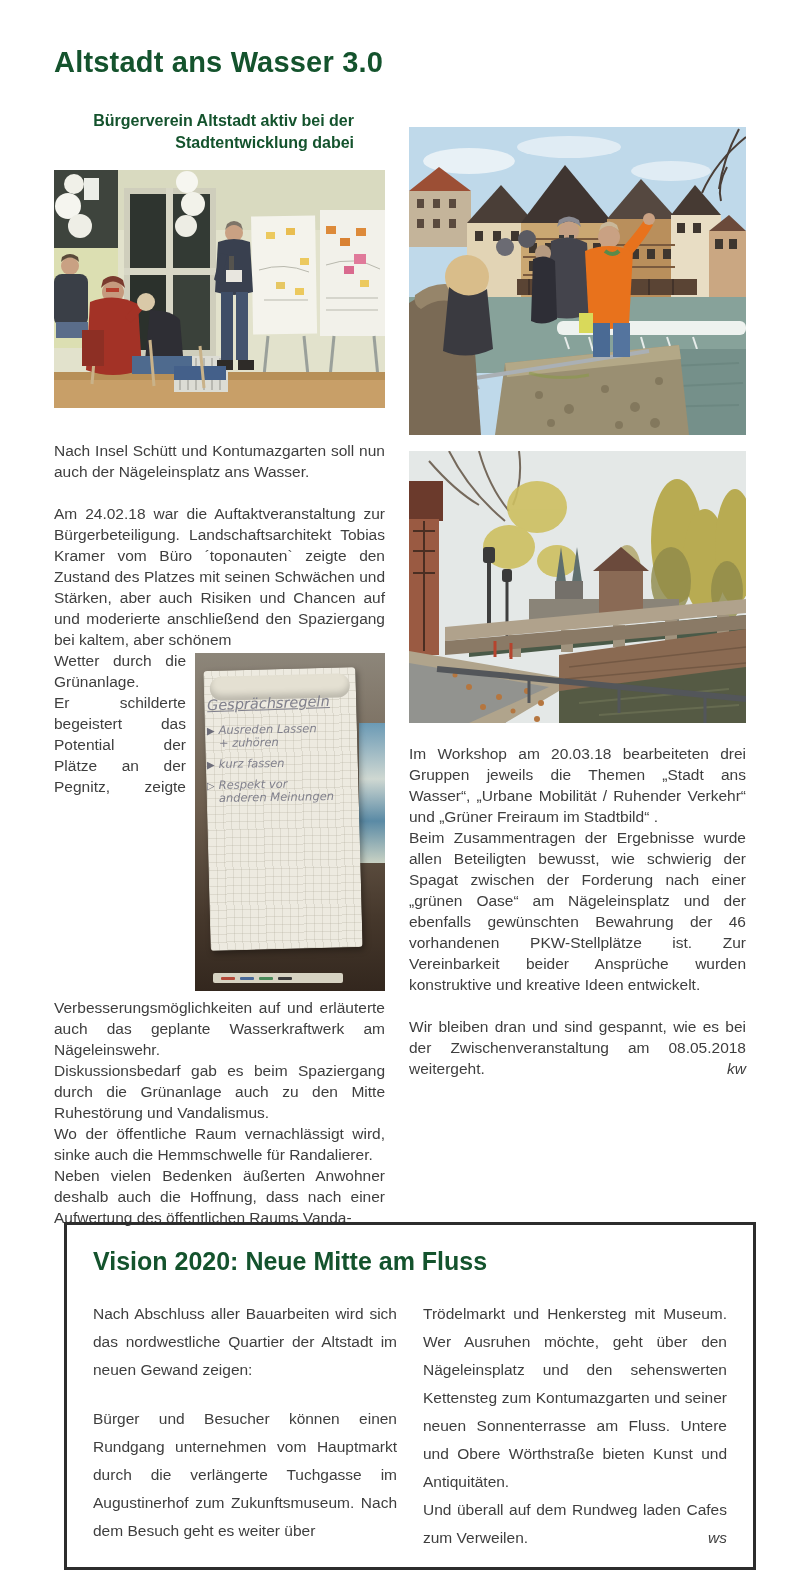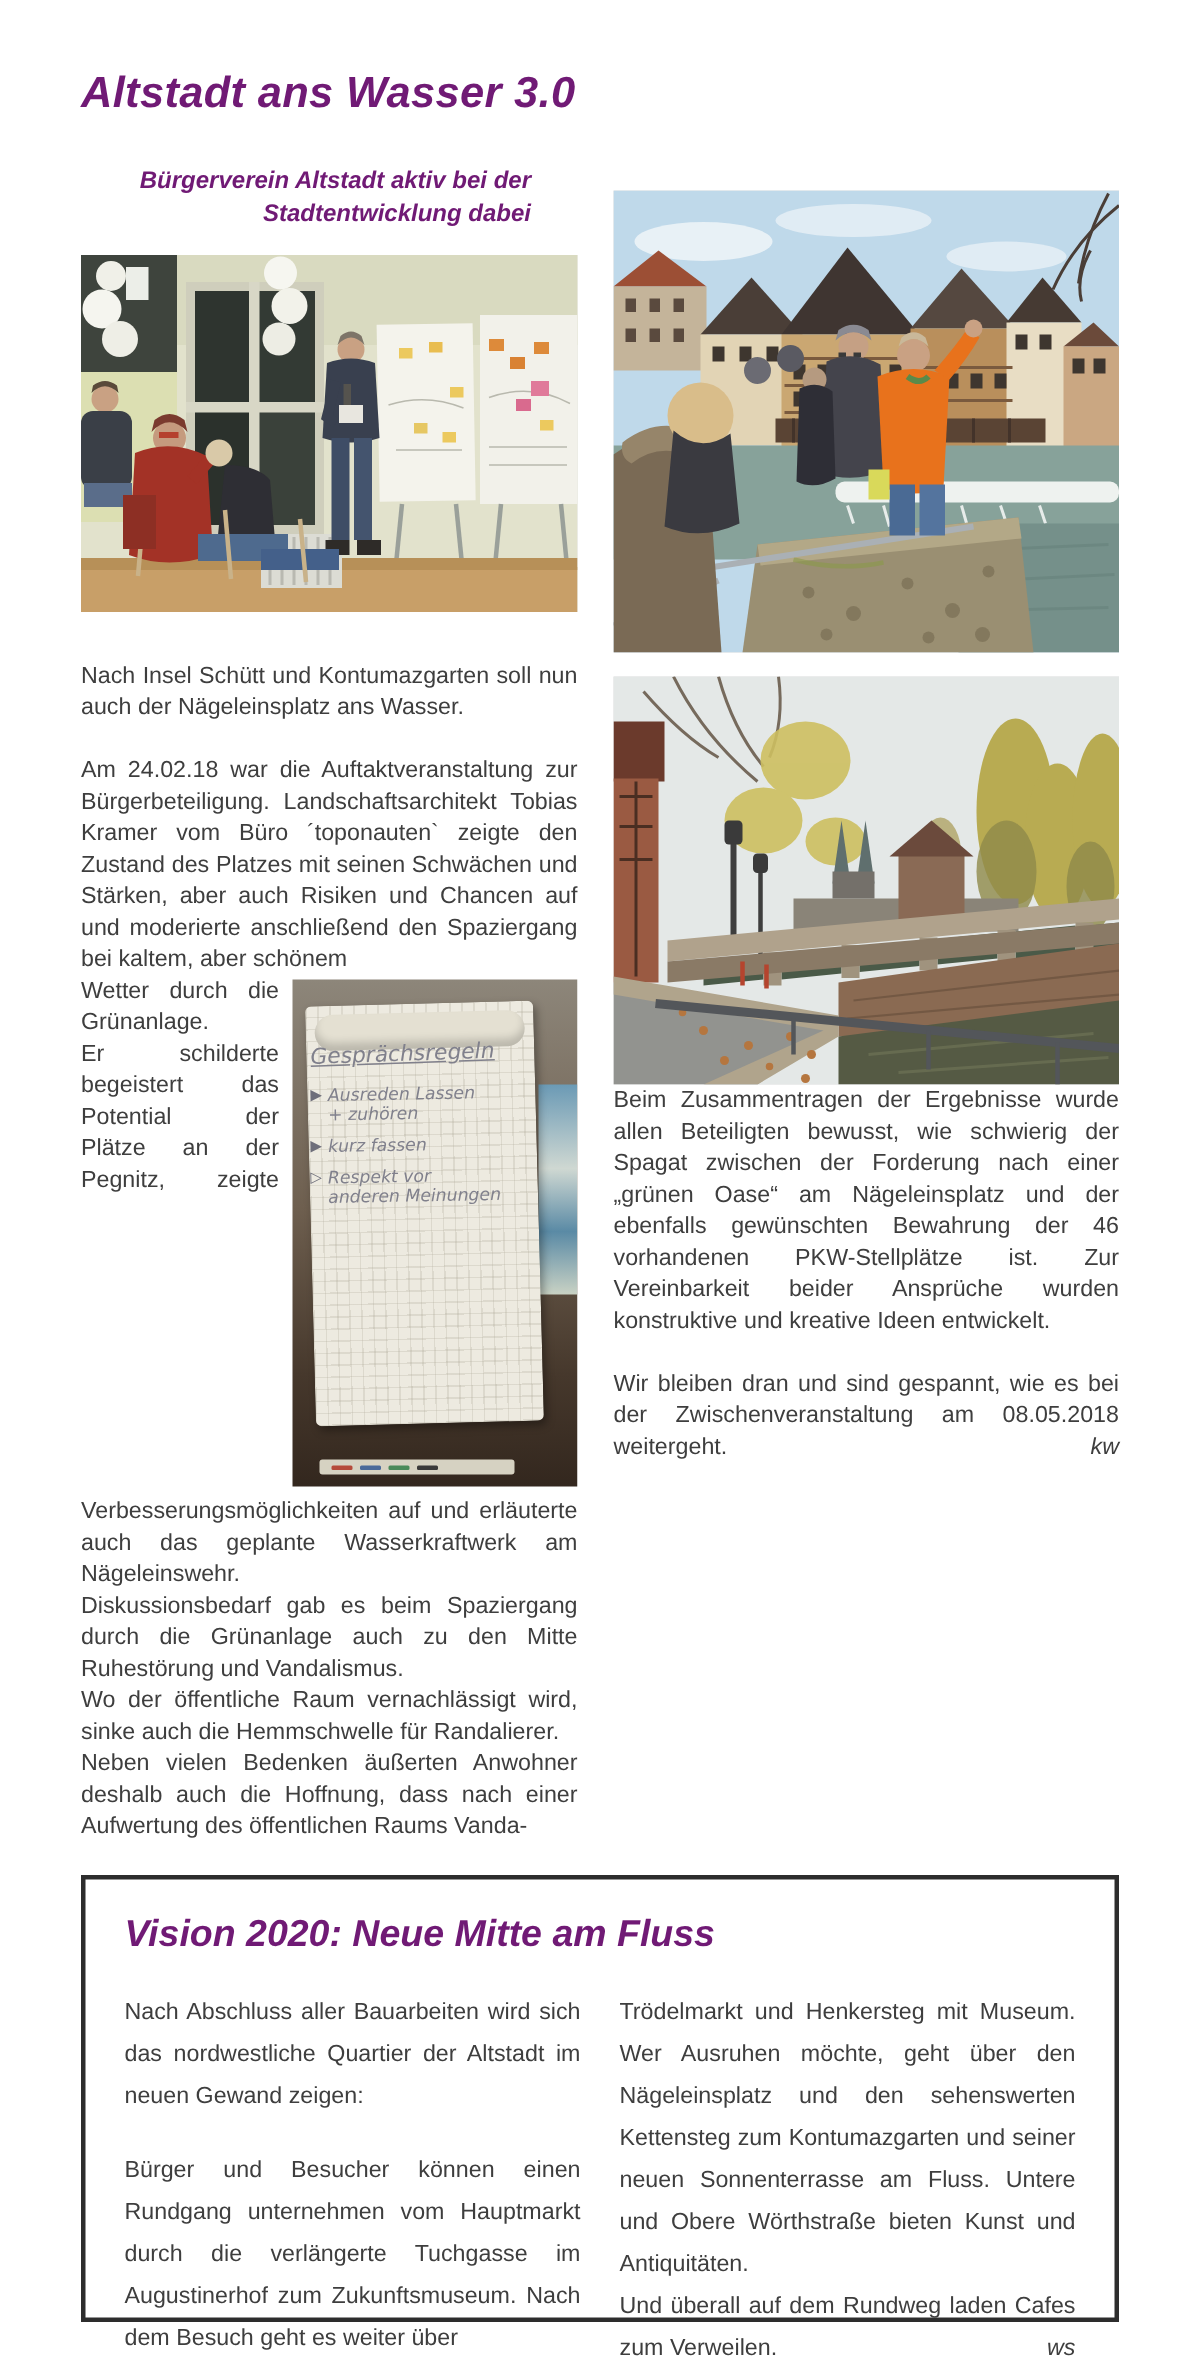--- a/index.html
+++ b/index.html
@@ -31,26 +31,26 @@
   .fc-text{position:absolute;left:12px;top:40px;width:132px;color:#80808c;
            font-family:"DejaVu Sans","Liberation Sans",sans-serif;font-style:italic;}
   .fc-title{font-size:14.5px;text-decoration:underline;transform:rotate(-2deg);margin-bottom:9px;white-space:nowrap;}
   .fc-item{font-size:11.5px;line-height:13px;margin-bottom:8px;transform:rotate(-1deg);display:flex;}
   .fc-bullet{margin-right:4px;font-style:normal;font-size:10px;color:#6e6e7a;}
   .fc-tray{position:absolute;left:18px;bottom:8px;width:130px;height:10px;background:#d6d2c2;border-radius:2px;
            display:flex;align-items:center;gap:5px;padding-left:8px;box-sizing:border-box;}
   .marker{width:14px;height:3px;border-radius:1px;}
   .sigline{position:relative;}
   .sig{position:absolute;right:0;bottom:0;font-style:italic;}
-  .vision-box{position:absolute;left:54px;top:1222px;width:692px;height:298px;box-sizing:border-box;
-              border:3px solid #2d2d2d;padding:18px 26px 0 26px;margin-top:28px;}
+  .vision-box{position:absolute;left:64px;top:1222px;width:692px;height:348px;box-sizing:border-box;
+              border:3px solid #2d2d2d;padding:18px 26px 0 26px;}
   .vision-title{margin:4px 0 0 0;font-size:25px;font-weight:bold;}
   .vision-cols{display:flex;gap:26px;margin-top:24px;font-size:15.5px;line-height:28px;text-align:justify;}
   .vision-col{width:307px;}
-  .red{color:#701a75;font-style:italic;}
+  .red{color:#14532d;}
 </style>
 </head>
 <body>
 
 <div class="page">
 
   <h1 class="headline red">Altstadt ans Wasser 3.0</h1>
 
   <div class="col col-left">
     <p class="kicker red">Bürgerverein Altstadt aktiv bei der Stadtentwicklung dabei</p>
@@ -427,20 +427,21 @@
           <line x1="210" y1="236" x2="210" y2="262"></line>
         <line x1="296" y1="244" x2="296" y2="272"></line>
       </g>
 
       <g stroke="#b5442e" stroke-width="3">
           <line x1="86" y1="190" x2="86" y2="206"></line>
           <line x1="102" y1="192" x2="102" y2="208"></line>
         </g>
     </svg>
 
+    <p class="gap" style="margin-top:20px">Im Workshop am 20.03.18 bearbeiteten drei Gruppen jeweils die Themen „Stadt ans Wasser“, „Urbane Mobilität / Ruhender Verkehr“ und „Grüner Freiraum im Stadtbild“ .</p>
     <p>Beim Zusammentragen der Ergebnisse wurde allen Beteiligten bewusst, wie schwierig der Spagat zwischen der Forderung nach einer „grünen Oase“ am Nägeleinsplatz und der ebenfalls gewünschten Bewahrung der 46 vorhandenen PKW-Stellplätze ist. Zur Vereinbarkeit beider Ansprüche wurden konstruktive und kreative Ideen entwickelt.</p>
     <p class="gap sigline">
       <span>Wir bleiben dran und sind gespannt, wie es bei der Zwischenveranstaltung am 08.05.2018 weitergeht.</span>
       <span class="sig">kw</span>
     </p>
   </div>
 
   <div class="vision-box">
     <h2 class="vision-title red">Vision 2020: Neue Mitte am Fluss</h2>
     <div class="vision-cols">

